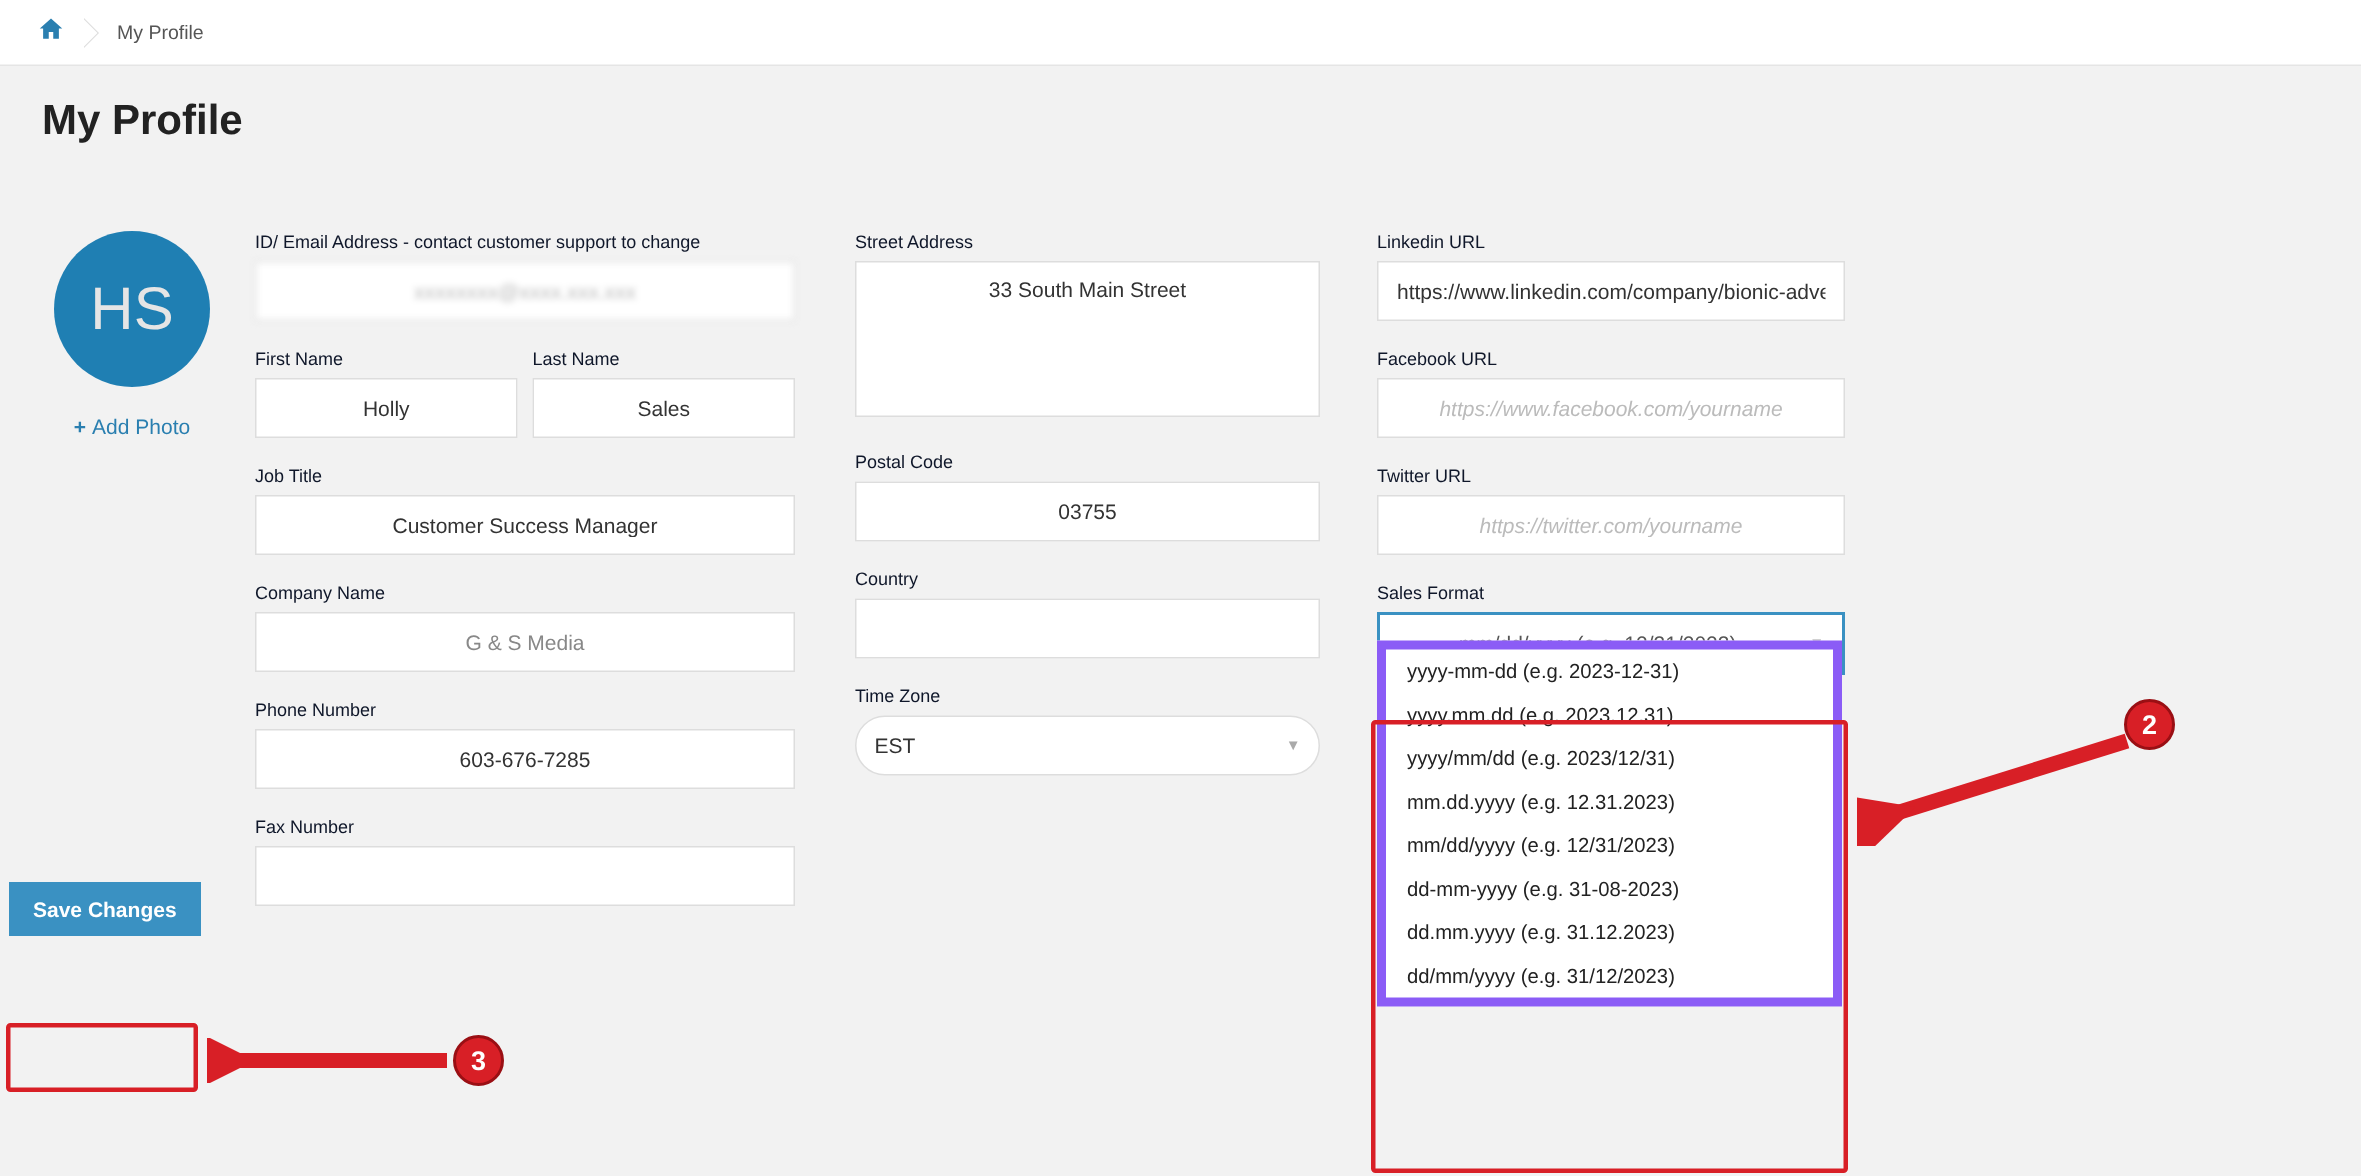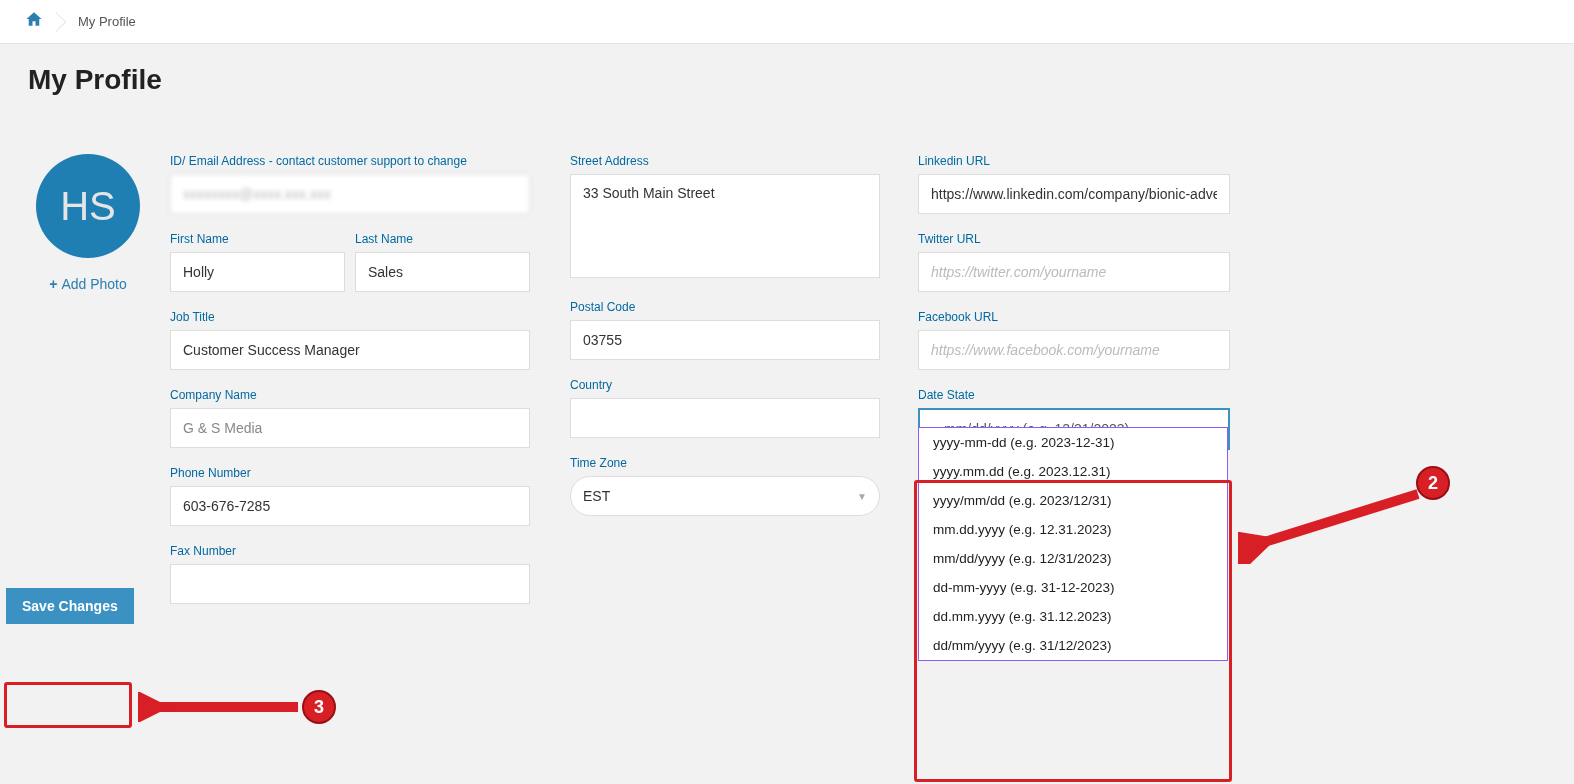--- a/index.html
+++ b/index.html
@@ -82,31 +82,32 @@
   
   .col { position: absolute; top: 4px; }
   .col1 { left: 170px; width: 360px; }
   .col2 { left: 570px; width: 310px; }
   .col3 { left: 918px; width: 312px; }
 
   .field { margin-bottom: 18px; }
   .field label {
     display: block;
     font-size: 12px;
-    color: #0369a1;
+    color: #0f172a;
     margin-bottom: 6px;
   }
   .field input, .field textarea, .field .select {
     width: 100%;
     border: 1px solid #ddd;
     background: #fff;
     font-size: 14px;
     color: #333;
     padding: 10px 12px;
     height: 40px;
+    text-align: center;
   }
   .field textarea { height: 104px; resize: none; font-family: inherit; }
   .field input::placeholder, .field textarea::placeholder { color: #bbb; font-style: italic; }
   .field input.readonly { color: #bbb; filter: blur(2px); }
 
   .row { display: flex; gap: 10px; }
   .row .field { flex: 1; }
 
   .select {
     display: flex;
@@ -155,21 +156,21 @@
     background: transparent;
   }
   .combo .caret { color: #aaa; font-size: 10px; margin-left: 8px; }
 
   .dropdown {
     position: absolute;
     left: 918px;
     top: 277px;
     width: 310px;
     background: #fff;
-    border: 1px solid #8b5cf6;
+    border: 6px solid #8b5cf6;
     max-height: 260px;
     overflow: hidden;
   }
   .dropdown-inner {
     overflow-y: auto;
     max-height: 260px;
   }
   .dropdown .opt {
     padding: 7px 14px;
     font-size: 13.5px;
@@ -287,44 +288,44 @@
       </div>
     </div>
   </div>
 
   <div class="col col3">
     <div class="field">
       <label>Linkedin URL</label>
       <input value="https://www.linkedin.com/company/bionic-advertis" style="">
     </div>
     <div class="field">
+      <label>Facebook URL</label>
+      <input placeholder="https://www.facebook.com/yourname" style="">
+    </div>
+    <div class="field">
       <label>Twitter URL</label>
       <input placeholder="https://twitter.com/yourname" style="">
     </div>
-    <div class="field">
-      <label>Facebook URL</label>
-      <input placeholder="https://www.facebook.com/yourname" style="">
-    </div>
     <div class="field" style="margin-bottom:0">
-      <label>Date State</label>
+      <label>Sales Format</label>
       <div class="combo">
         <input value="mm/dd/yyyy (e.g. 12/31/2023)" style="">
         <span class="caret">▼</span>
       </div>
     </div>
   </div>
 
   <div class="dropdown">
     <div class="dropdown-inner" id="dd-inner">
         <div class="opt">yyyy-mm-dd (e.g. 2023-12-31)</div>
         <div class="opt">yyyy.mm.dd (e.g. 2023.12.31)</div>
         <div class="opt">yyyy/mm/dd (e.g. 2023/12/31)</div>
         <div class="opt">mm.dd.yyyy (e.g. 12.31.2023)</div>
         <div class="opt">mm/dd/yyyy (e.g. 12/31/2023)</div>
-        <div class="opt">dd-mm-yyyy (e.g. 31-12-2023)</div>
+        <div class="opt">dd-mm-yyyy (e.g. 31-08-2023)</div>
         <div class="opt">dd.mm.yyyy (e.g. 31.12.2023)</div>
         <div class="opt">dd/mm/yyyy (e.g. 31/12/2023)</div>
       </div>
   </div>
 
 </div>
 
 <div class="save-wrap">
   <button class="save-btn">Save Changes</button>
 </div>

